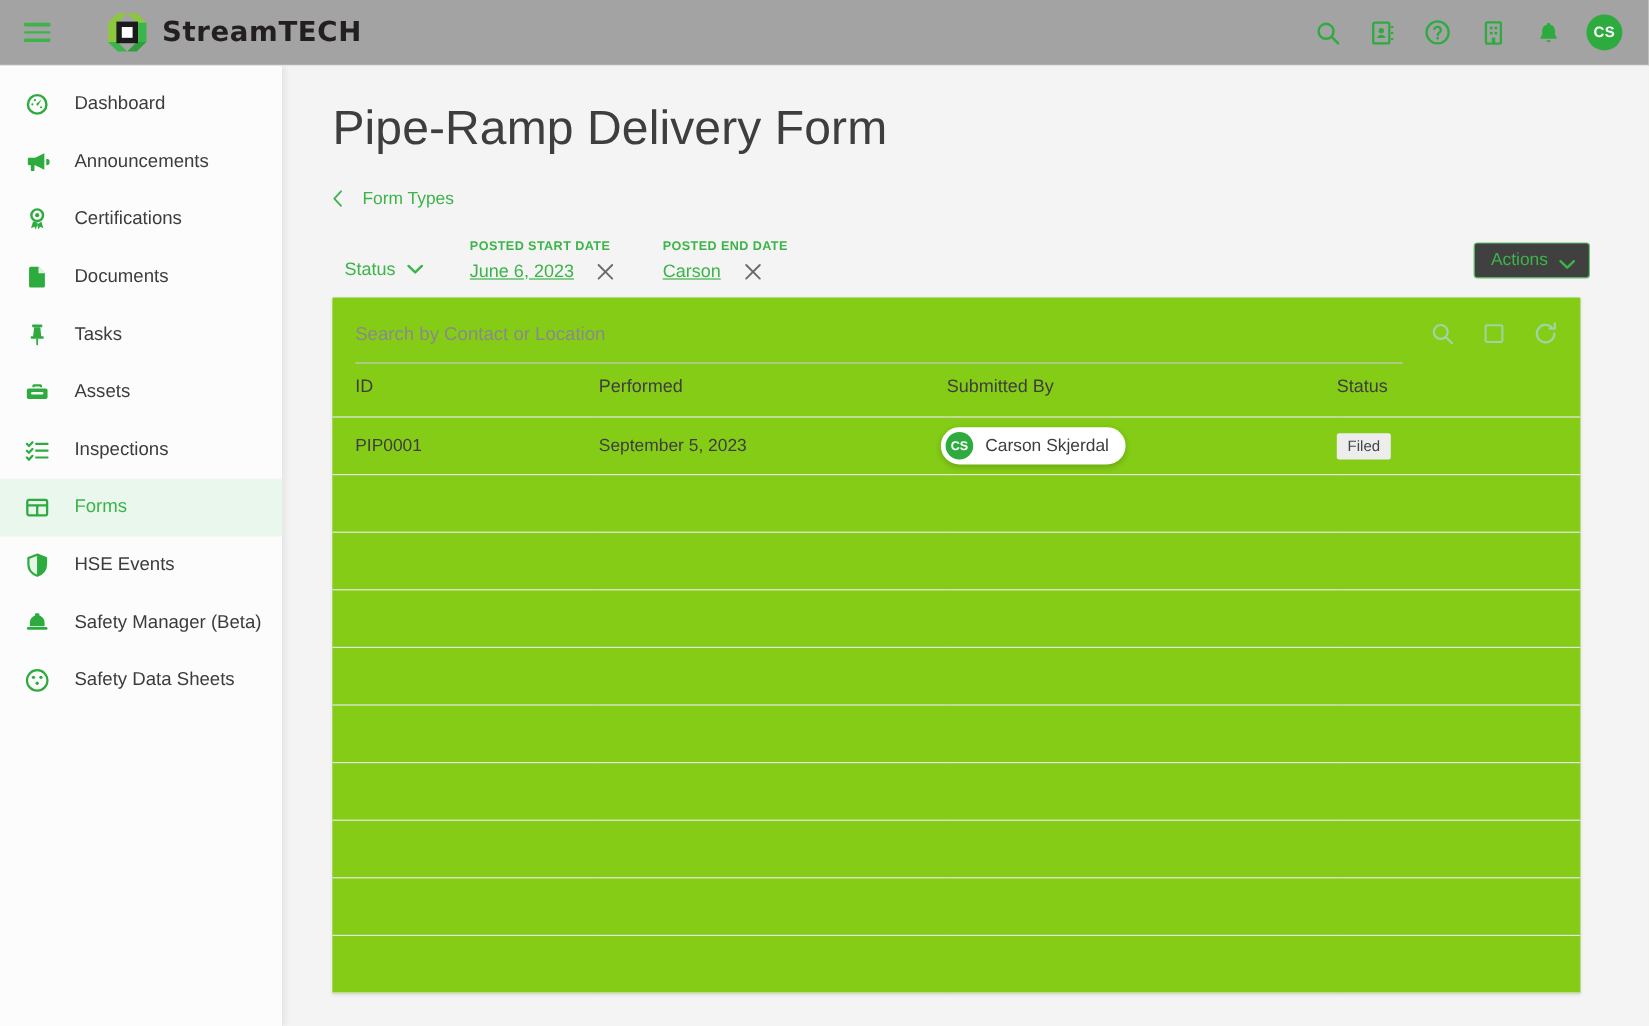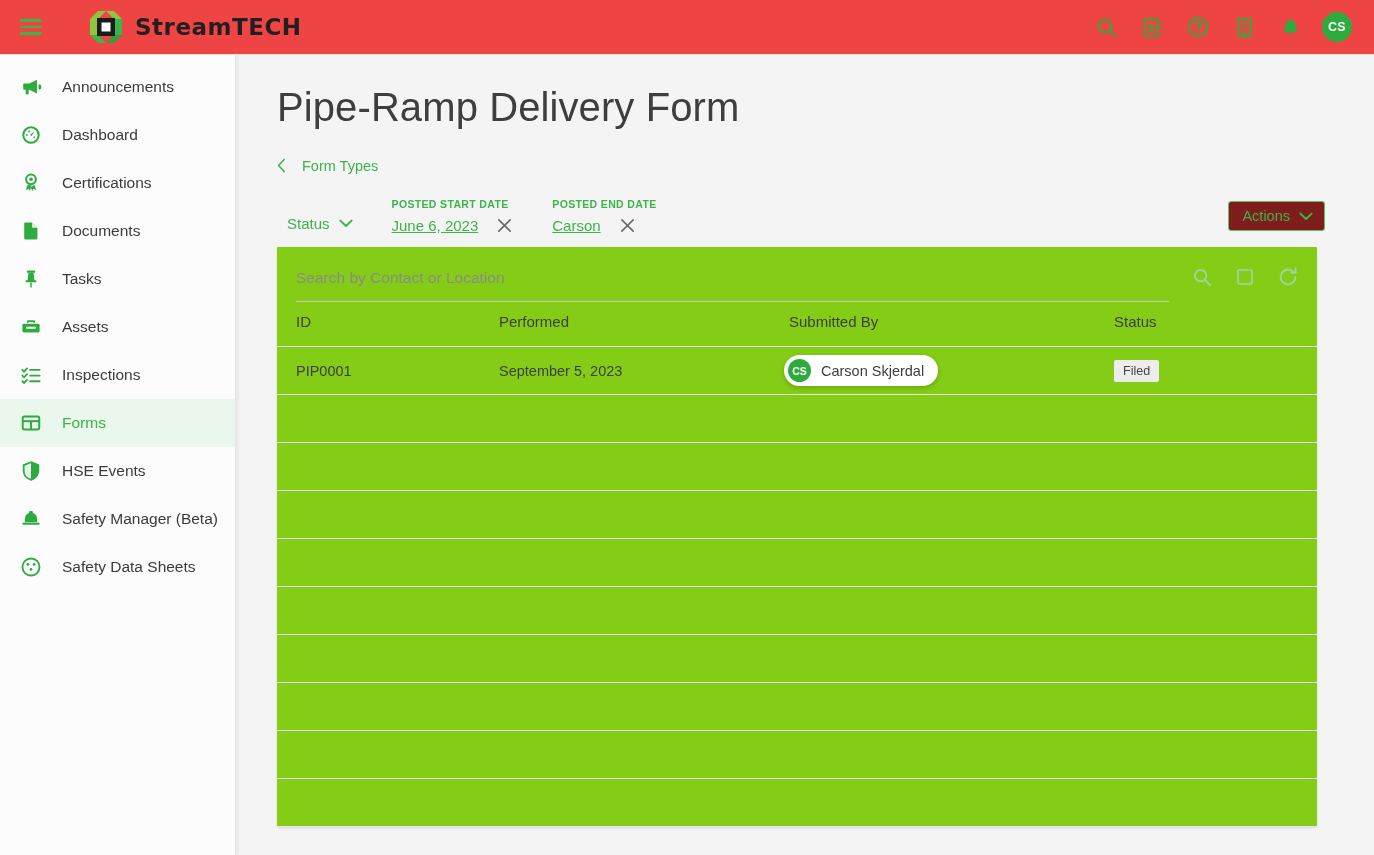--- a/index.html
+++ b/index.html
@@ -6,21 +6,21 @@
   html, body {
     width: 1374px; height: 855px;
     font-family: "Liberation Sans", sans-serif;
     background: #f4f4f4;
     overflow: hidden;
   }
   .app { position: relative; width: 1374px; height: 855px; display: flex; flex-direction: column; }
 
   
   .topbar {
-    height: 55px; min-height: 55px; background: #ef4444;
+    height: 55px; min-height: 55px; background: #a3a3a3;
     display: flex; align-items: center; padding: 0 22px 0 16px;
     border-bottom: 1px solid #e3e3e3; position: relative; z-index: 5;
   }
   .hamburger { width: 26px; height: 26px; display: flex; flex-direction: column;
     justify-content: center; gap: 4px; cursor: pointer; margin-left: 4px; }
   .hamburger span { display: block; height: 2.6px; width: 22px; background: #3cb44a; border-radius: 1px; }
 
   .logo-wrap { display: flex; align-items: center; margin-left: 40px; cursor: pointer; }
   .logo-mark { width: 40px; height: 40px; position: relative; }
   .logo-text { margin-left: 9px; font-size: 23px; font-weight: bold; letter-spacing: .5px;
@@ -67,22 +67,22 @@
   .filter-status { display: flex; align-items: center; color: #3cb44a; font-size: 15px;
     cursor: pointer; padding-bottom: 2px; margin-left: 10px; }
   .filter-status .cd { margin-left: 9px; display: flex; }
   .datefield { margin-left: 39px; display: flex; flex-direction: column; justify-content: flex-end; margin-top: 24px; }
   .datefield .dlabel { font-size: 10.5px; font-weight: bold; color: #3cb44a; letter-spacing: .35px; }
   .datefield .drow { display: flex; align-items: center; margin-top: 7px; }
   .datefield .dval { font-size: 15px; color: #3cb44a; cursor: pointer; text-decoration: underline; }
   .clear-x { margin-left: 18px; color: #6b6b6b; cursor: pointer; display: flex; }
   .filter-spacer { flex: 1; }
   .actions-btn {
-    border: 1px solid #5cc46a; border-radius: 3px; color: #3cb44a; background: #7f1d1d;
-    font-size: 14.5px; padding: 6px 11px 6px 13px; display: flex; align-items: center;
+    border: 1px solid #5cc46a; border-radius: 3px; color: #3cb44a; background: #404040;
+    font-size: 14.5px; padding: 6px 11px 6px 13px; display: flex; align-items: flex-end;
     cursor: pointer; margin-bottom: 3px;
   }
   .actions-btn .cd { margin-left: 9px; display: flex; }
 
   
   .card {
     margin-top: 13px; background: #84cc16; width: 1040px;
     box-shadow: 0 1px 3px rgba(0,0,0,.10); border-radius: 1px;
   }
   .searchrow { display: flex; align-items: center; padding: 0 18px 0 0; height: 62px; }
@@ -196,38 +196,38 @@
     </div>
   </div>
 
   <div class="body-row">
 
     <div class="sidebar">
 
       <div class="nav-item">
         <span class="ic">
           <svg width="22" height="22" viewBox="0 0 24 24" fill="currentColor">
-            <path d="M3.5 9.2v4.6c0 .6.5 1.1 1.1 1.1h1.6v4.3c0 .5.4.9.9.9h1.5c.5 0 .9-.4.9-.9v-4.3h.6l8.4 4.1V4.1L10.1 8.1H4.6c-.6 0-1.1.5-1.1 1.1z"></path>
-            <path d="M20.3 9v6a2.5 2.5 0 0 0 0-6z"></path>
-          </svg>
-        </span>
-        <span class="lbl">Announcements</span>
-      </div>
-
-      <div class="nav-item">
-        <span class="ic">
-          <svg width="22" height="22" viewBox="0 0 24 24" fill="currentColor">
             <path d="M12 2.5A9.5 9.5 0 1 0 21.5 12 9.5 9.5 0 0 0 12 2.5zm0 2.2A7.3 7.3 0 1 1 4.7 12 7.3 7.3 0 0 1 12 4.7z"></path>
             <path d="M16 7.6l-5 4.1 1.5 1.7z"></path>
             <circle cx="7.6" cy="11.9" r="1"></circle>
               <circle cx="9.9" cy="8.2" r="1"></circle>
               <circle cx="15.5" cy="14.6" r="1"></circle>
           </svg>
         </span>
         <span class="lbl">Dashboard</span>
+      </div>
+
+      <div class="nav-item">
+        <span class="ic">
+          <svg width="22" height="22" viewBox="0 0 24 24" fill="currentColor">
+            <path d="M3.5 9.2v4.6c0 .6.5 1.1 1.1 1.1h1.6v4.3c0 .5.4.9.9.9h1.5c.5 0 .9-.4.9-.9v-4.3h.6l8.4 4.1V4.1L10.1 8.1H4.6c-.6 0-1.1.5-1.1 1.1z"></path>
+            <path d="M20.3 9v6a2.5 2.5 0 0 0 0-6z"></path>
+          </svg>
+        </span>
+        <span class="lbl">Announcements</span>
       </div>
 
       <div class="nav-item">
         <span class="ic">
           <svg width="22" height="22" viewBox="0 0 24 24" fill="currentColor">
             <circle cx="12" cy="8" r="5.3" fill="none" stroke="currentColor" stroke-width="2.2"></circle>
             <circle cx="12" cy="8" r="1.9"></circle>
             <path d="M8.2 13.8l-1.8 6 3.1-1.4 1.2 2.6 2-6.2zM15.8 13.8l1.8 6-3.1-1.4-1.2 2.6-1.4-4.4z"></path>
           </svg>
         </span>

